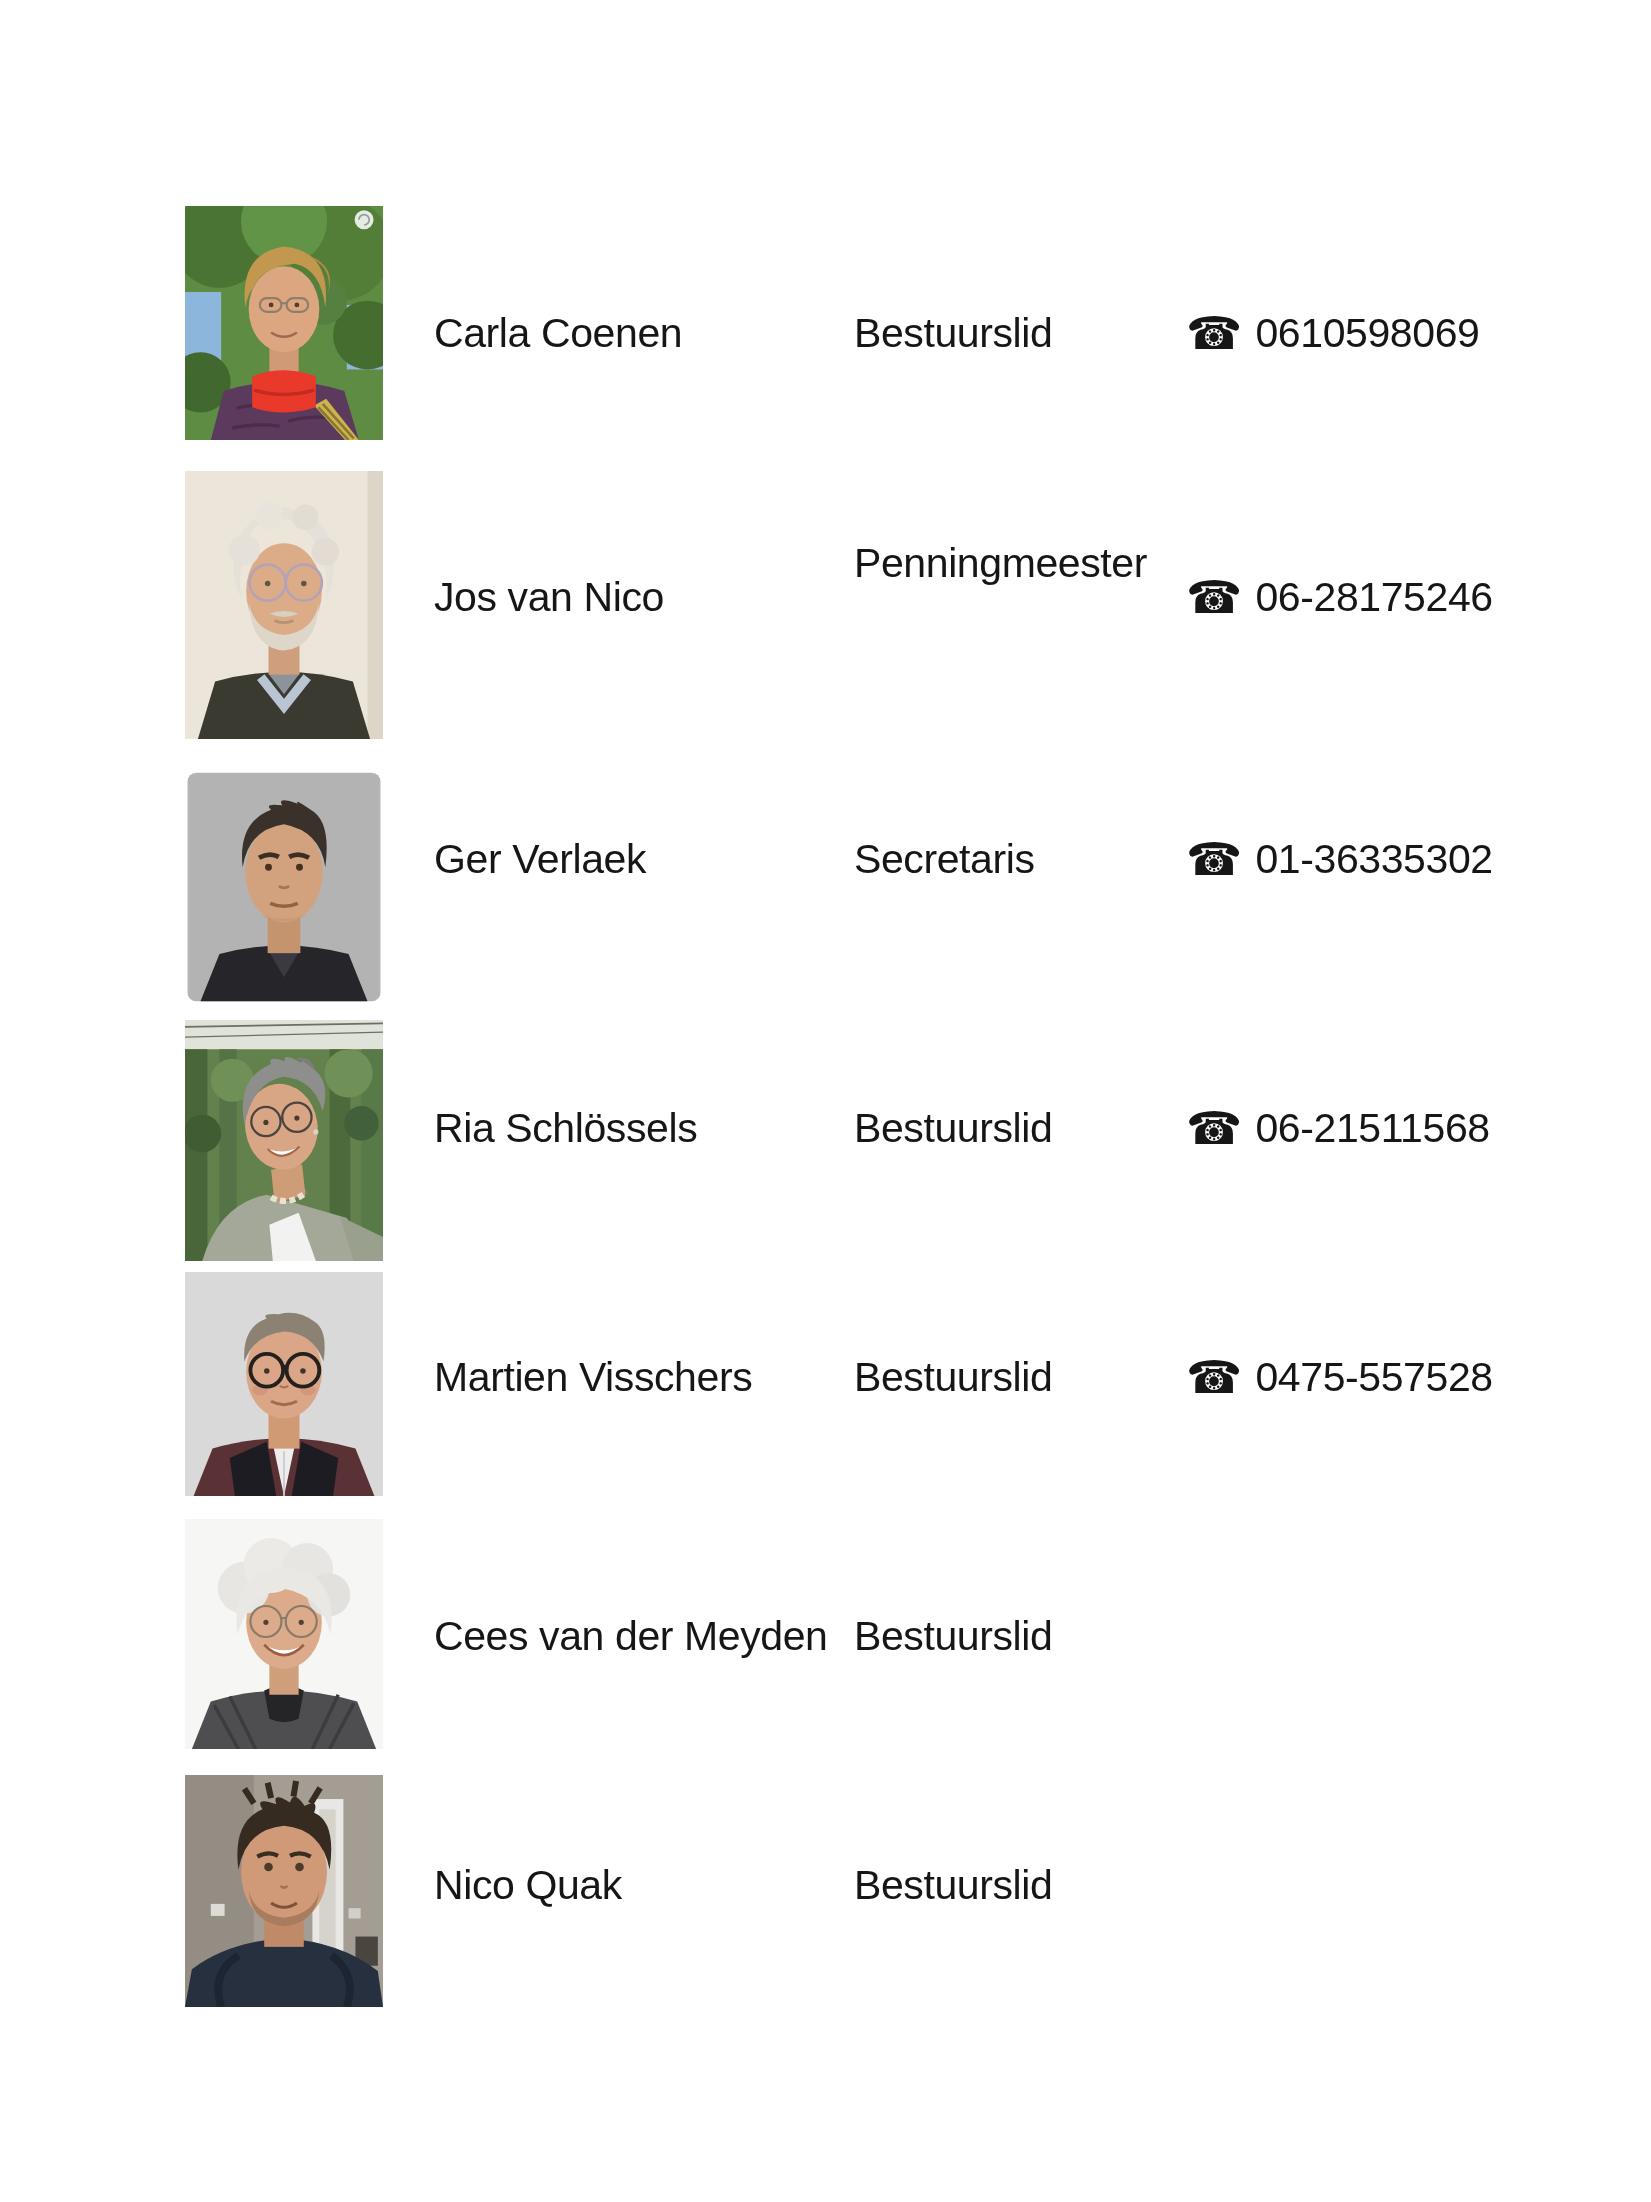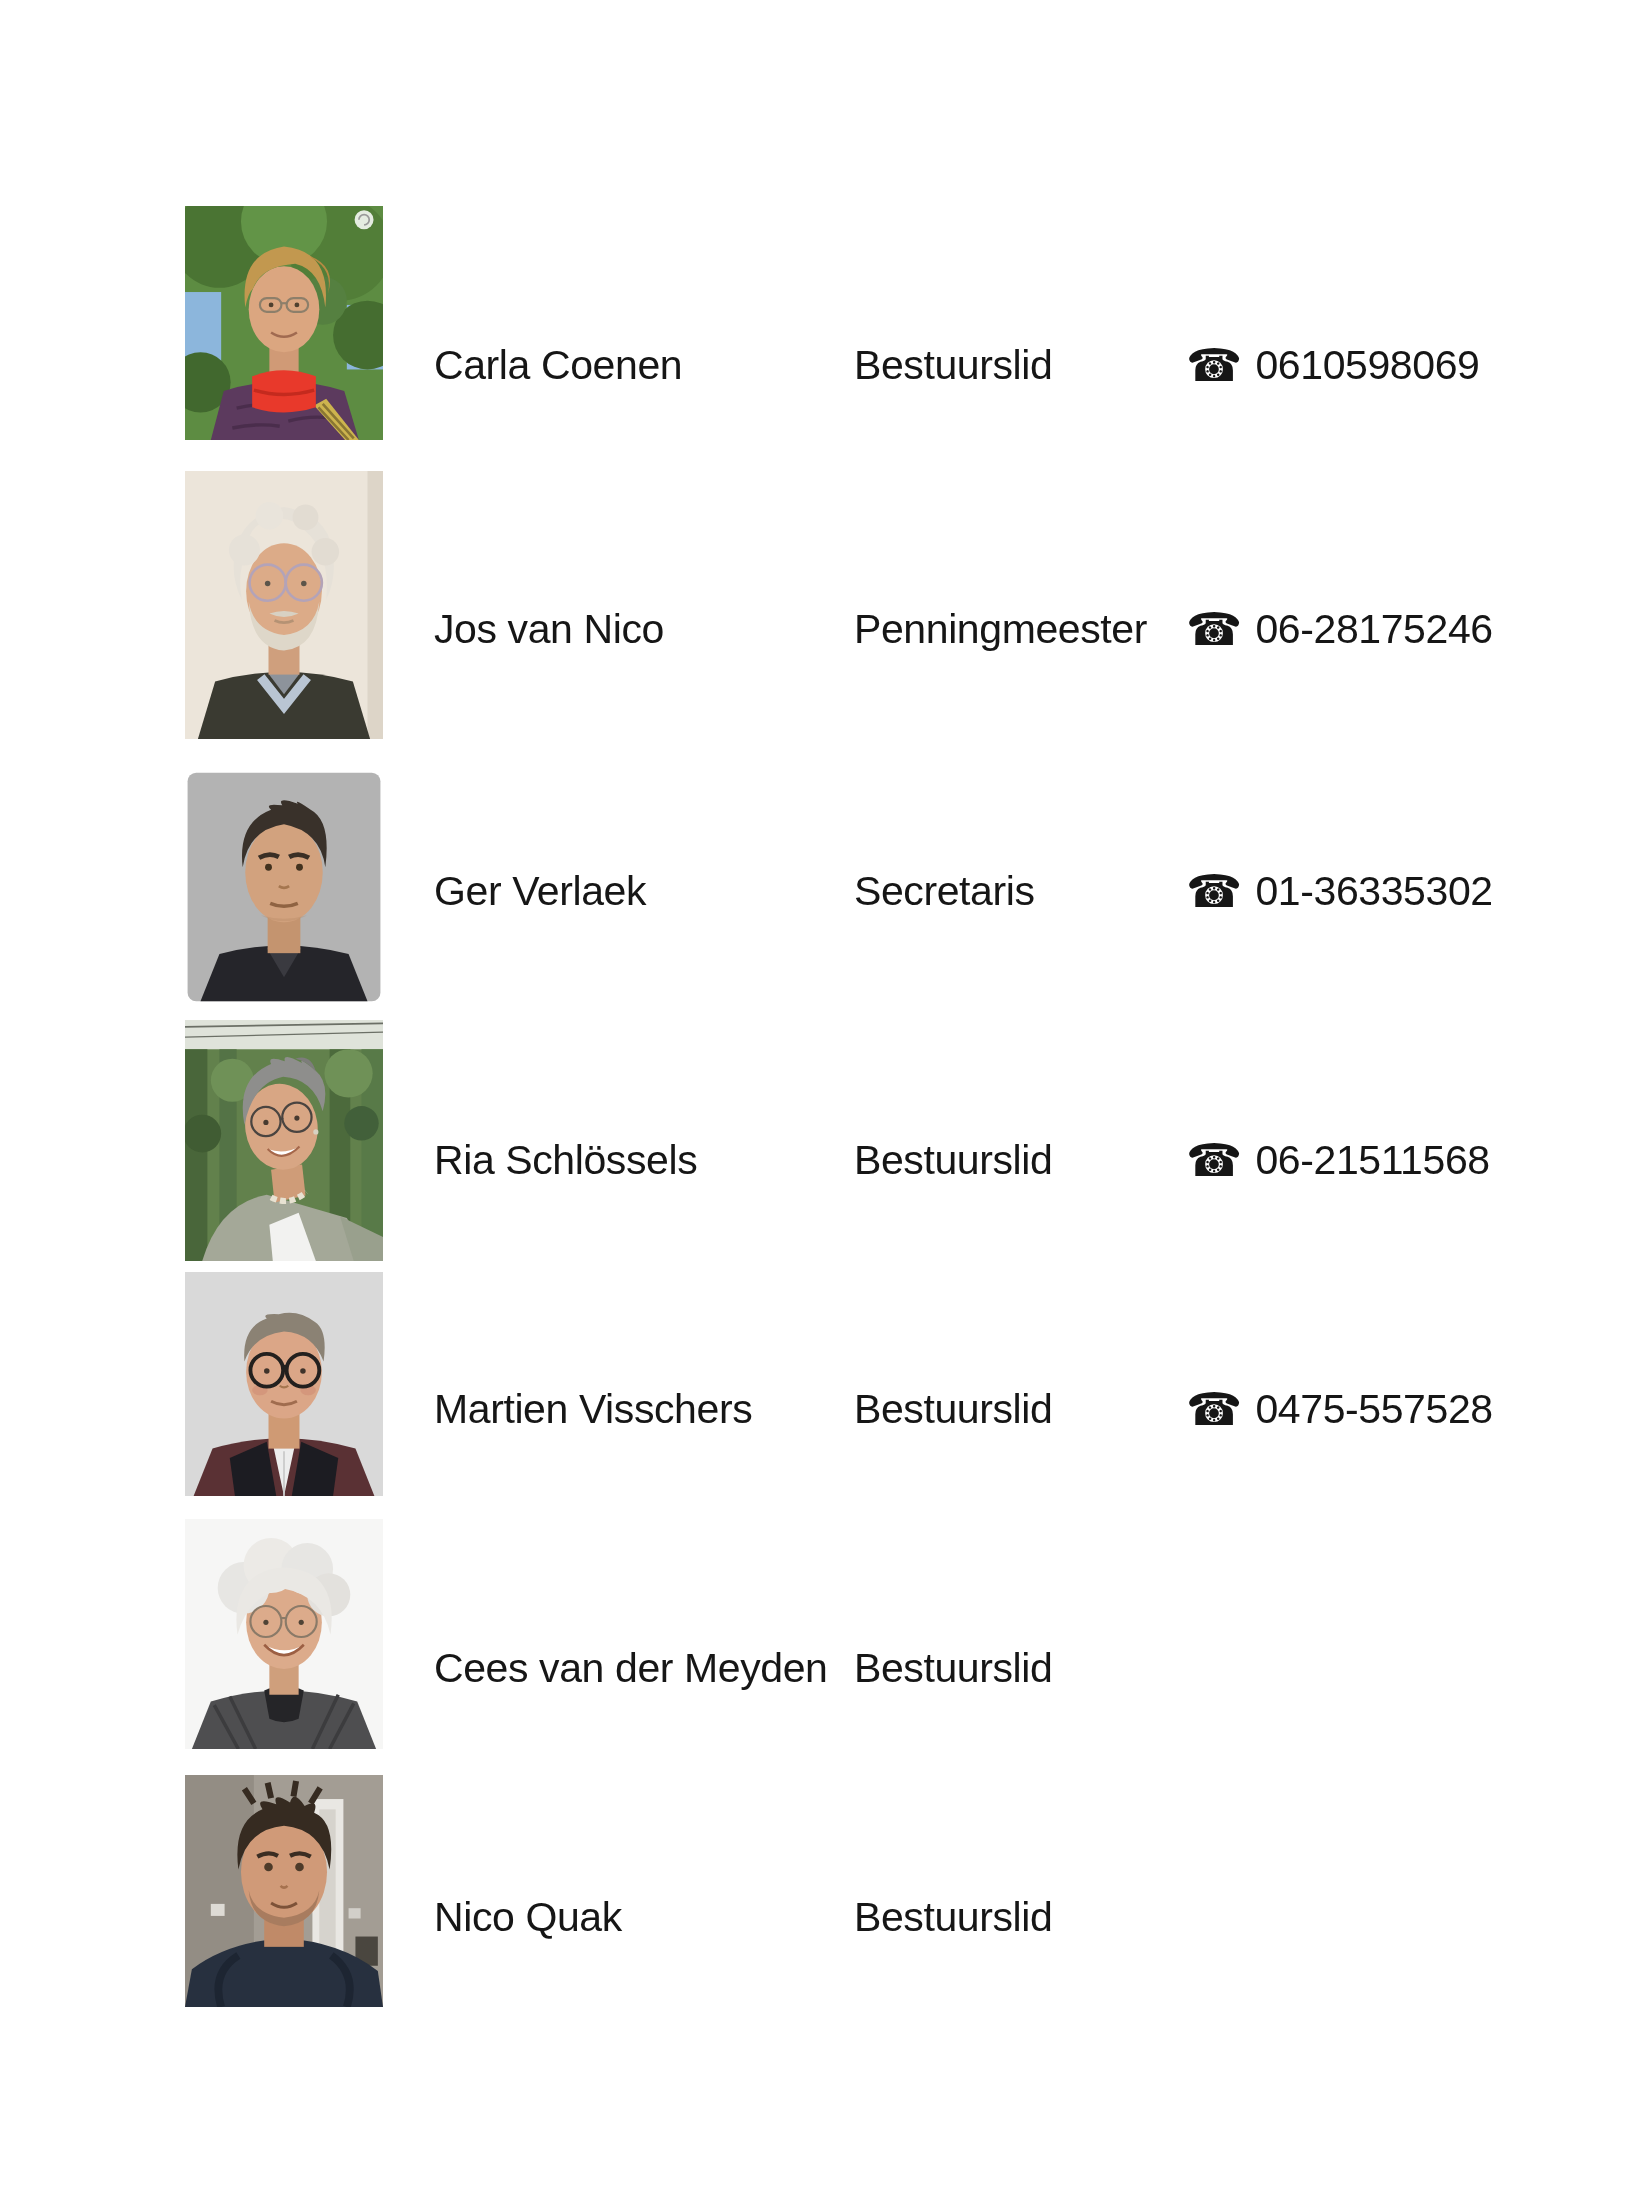--- a/index.html
+++ b/index.html
@@ -2,21 +2,21 @@
 <html style="font-size:13.8px"><head>
 <meta charset="utf-8">
 <style>
   html,body{margin:0;padding:0;background:#ffffff;}
   body{width:1652px;height:2203px;position:relative;overflow:hidden;
        font-family:"Liberation Sans","DejaVu Sans",sans-serif;color:#161616;}
   .canvas{position:absolute;inset:0;background:#ffffff;}
   .photo{position:absolute;left:185px;width:198px;overflow:hidden;}
   .photo svg{display:block;width:100%;height:100%;}
   .cell{position:absolute;transform:translateY(-50%);font-size:41px;line-height:1.2;
-        white-space:nowrap;letter-spacing:-0.4px;margin-top:32px;}
+        white-space:nowrap;letter-spacing:-0.4px;}
   .name{left:434px;}
   .role{left:854px;}
   .phone{left:1186px;display:flex;align-items:center;gap:13.8px;}
   .picon{font-family:"DejaVu Sans",sans-serif;font-size:45px;line-height:1;}
 </style>
 </head>
 <body>
 
 <div class="canvas">
 
@@ -84,21 +84,21 @@
           <circle cx="96" cy="130" r="21"></circle>
           <circle cx="138" cy="130" r="21"></circle>
           <path d="M117 127 L117 127"></path>
         </g>
         <circle cx="96" cy="131" r="3.2" fill="#5c554a"></circle>
         <circle cx="138" cy="131" r="3.2" fill="#5c554a"></circle>
         <path d="M104 174 Q115 179 126 174" stroke="#b59274" stroke-width="3" fill="none"></path>
       </svg>
     </div>
     <div class="cell name" style="top:598px">Jos van Nico</div>
-    <div class="cell role" style="top:598px">Penningmeester</div>
+    <div class="cell role" style="top:564px">Penningmeester</div>
     <div class="cell phone" style="top:598px">
       <span class="picon">☎</span>
       <span>06-28175246</span>
     </div>
   </div>
 
   <div>
     <div class="photo" style="top:771px;height:232px">
       <svg viewBox="0 0 230 270" preserveAspectRatio="none">
         <rect width="230" height="270" fill="#ffffff"></rect>

